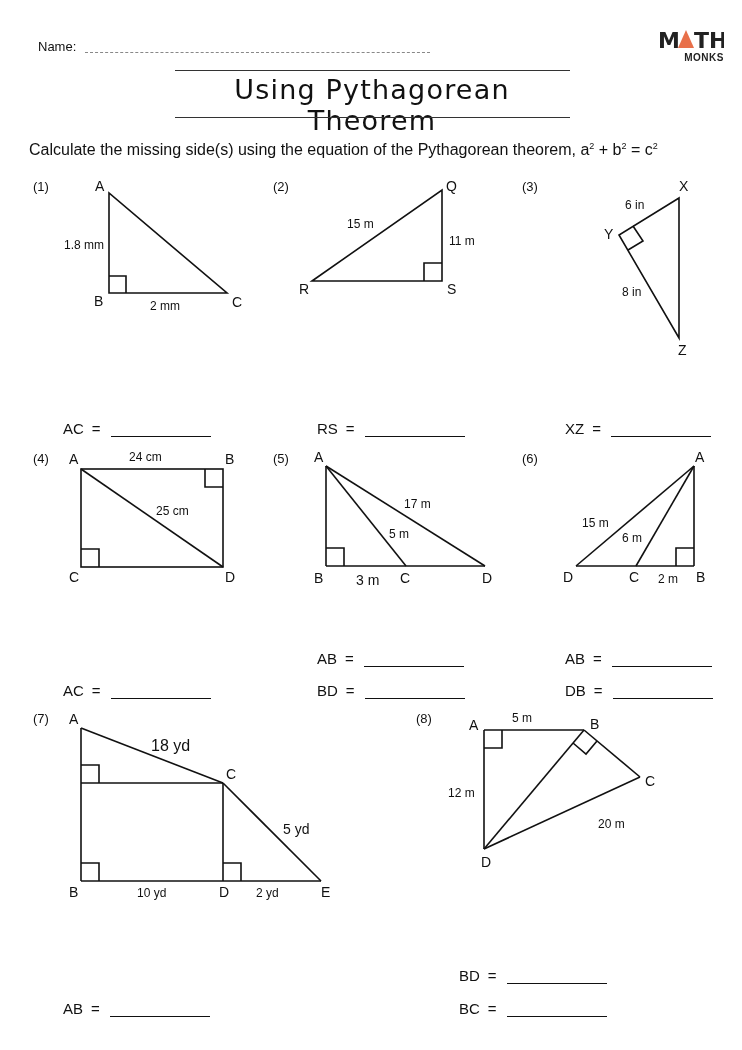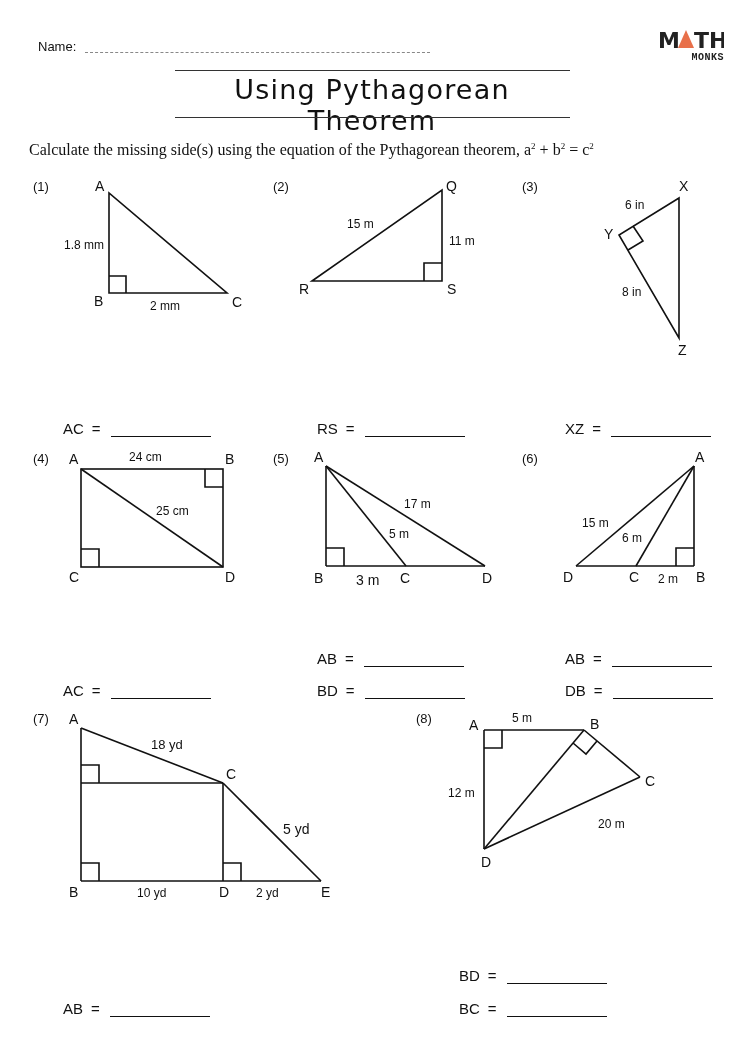--- a/index.html
+++ b/index.html
@@ -2,24 +2,24 @@
 <html><head>
 <meta charset="utf-8">
 <style>
   html, body { margin: 0; padding: 0; background: #ffffff; }
   body { width: 742px; height: 1050px; position: relative; overflow: hidden;
          font-family: "Liberation Sans", "DejaVu Sans", sans-serif; color: #111; }
   .abs { position: absolute; }
   .name-label { left: 38px; top: 39px; font-size: 13px; }
   .name-line { left: 85px; top: 52px; width: 345px; border-bottom: 1px dashed #888; }
   .logo { left: 658px; top: 28px; width: 66px; height: 40px; }
-  .logo-monks { position: absolute; right: 0; top: 24px; font-size: 10px; font-weight: bold; color: #222; font-family: Liberation Mono, monospace; letter-spacing: 0.5px;}
+  .logo-monks { position: absolute; right: 0; top: 24px; font-size: 10px; font-weight: bold; color: #222; font-family: Liberation Sans, sans-serif; letter-spacing: 0.5px;}
   .title-rule { left: 175px; width: 395px; height: 0; border-top: 1.5px solid #333; }
   .title { left: 172px; top: 74px; width: 400px; text-align: center; font-size: 27px; letter-spacing: 1.2px; font-family: "DejaVu Sans", sans-serif; font-weight: 500; }
-  .instructions { left: 29px; top: 141px; font-size: 16px; font-family: Liberation Serif, serif; }
+  .instructions { left: 29px; top: 141px; font-size: 16px; }
   .instructions sup { font-size: 9px; }
   .qnum { font-size: 13px; }
   .answer { font-size: 15px; display: flex; align-items: flex-end; }
   .answer .lbl { margin-right: 8px; }
   .answer .eq { margin-right: 10px; }
   .answer .blank { display: inline-block; width: 100px; border-bottom: 1.3px solid #111; height: 14px; }
   svg.fig { position: absolute; overflow: visible; }
   .vlabel { font-size: 14px; }
   .mlabel { font-size: 12px; }
 </style>
@@ -149,21 +149,21 @@
 <div class="abs vlabel" style="left:563px;top:569px;font-size:14px;">D</div>
 <div class="abs mlabel" style="left:582px;top:516px;font-size:12px;">15 m</div>
 <div class="abs mlabel" style="left:622px;top:531px;font-size:12px;">6 m</div>
 <div class="abs mlabel" style="left:658px;top:572px;font-size:12px;">2 m</div>
 
 <div class="abs vlabel" style="left:69px;top:711px;font-size:14px;">A</div>
 <div class="abs vlabel" style="left:69px;top:884px;font-size:14px;">B</div>
 <div class="abs vlabel" style="left:226px;top:766px;font-size:14px;">C</div>
 <div class="abs vlabel" style="left:219px;top:884px;font-size:14px;">D</div>
 <div class="abs vlabel" style="left:321px;top:884px;font-size:14px;">E</div>
-<div class="abs mlabel" style="left:151px;top:737px;font-size:13px;">18 yd</div>
+<div class="abs mlabel" style="left:151px;top:737px;font-size:16px;">18 yd</div>
 <div class="abs mlabel" style="left:283px;top:821px;font-size:14px;">5 yd</div>
 <div class="abs mlabel" style="left:137px;top:886px;font-size:12px;">10 yd</div>
 <div class="abs mlabel" style="left:256px;top:886px;font-size:12px;">2 yd</div>
 
 <div class="abs vlabel" style="left:469px;top:717px;font-size:14px;">A</div>
 <div class="abs vlabel" style="left:590px;top:716px;font-size:14px;">B</div>
 <div class="abs vlabel" style="left:645px;top:773px;font-size:14px;">C</div>
 <div class="abs vlabel" style="left:481px;top:854px;font-size:14px;">D</div>
 <div class="abs mlabel" style="left:512px;top:711px;font-size:12px;">5 m</div>
 <div class="abs mlabel" style="left:448px;top:786px;font-size:12px;">12 m</div>

